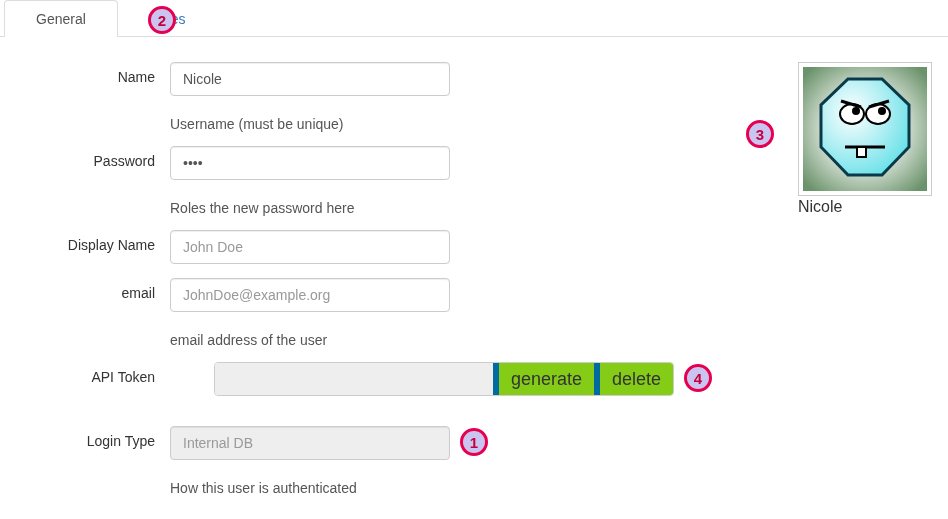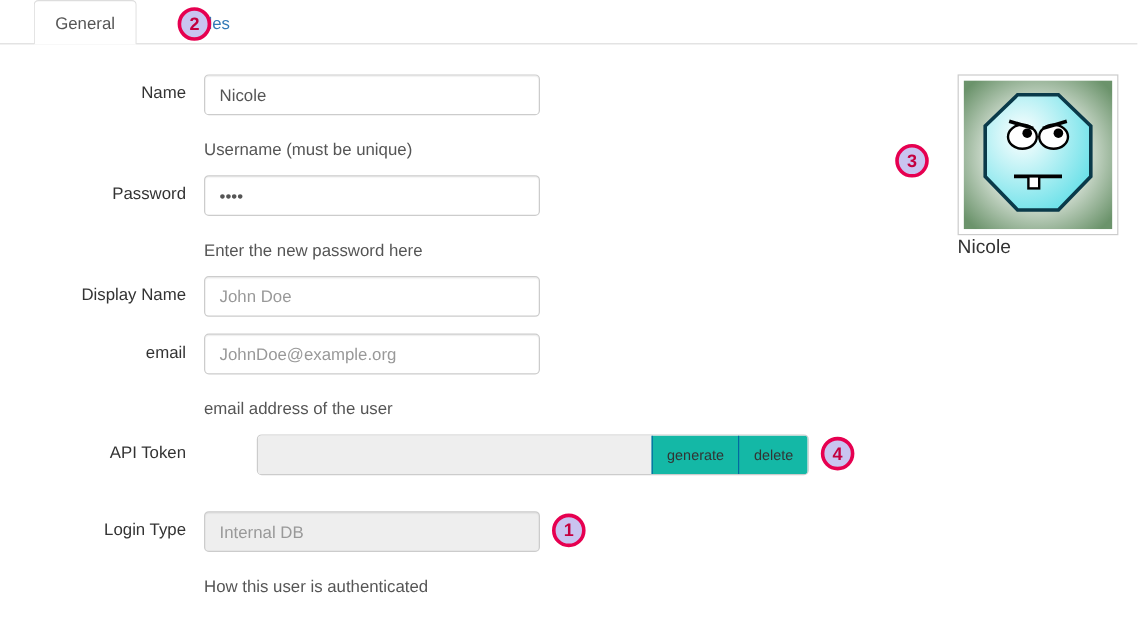--- a/index.html
+++ b/index.html
@@ -11,28 +11,27 @@
     width: 948px;
   }
   .tabs {
     border-bottom: 1px solid #ddd;
     display: flex;
     align-items: flex-end;
     padding-left: 4px;
     position: relative;
   }
   .tab {
-    padding: 10px 17px;
+    padding: 10px 31px;
     cursor: pointer;
     border: 1px solid transparent;
     border-bottom: none;
     margin-bottom: -1px;
     color: #337ab7;
     position: relative;
-    margin-left: 24px;
   }
   .tab.active {
     color: #555;
     background: #fff;
     border-color: #ddd #ddd #fff #ddd;
     border-radius: 4px 4px 0 0;
   }
   .content {
     display: flex;
     padding-top: 25px;
@@ -82,25 +81,25 @@
     overflow: hidden;
   }
   .input-group .token-field {
     flex: 1;
     background: #eee;
     border: none;
     padding: 6px 12px;
   }
   .btn {
     padding: 6px 12px;
-    background: #14b8a6;
+    background: #84cc16;
     border: none;
-    border-left: 1px solid #0369a1;
+    border-left: 6px solid #0369a1;
     cursor: pointer;
-    font-size: 12px;
+    font-size: 18px;
     color: #333;
   }
   .avatar-col {
     width: 180px;
     padding-left: 30px;
     padding-right: 10px;
   }
   .avatar-box {
     width: 134px;
     height: 134px;
@@ -144,21 +143,21 @@
       <div class="field-col">
         <input class="text-input" value="Nicole" style="">
         <div class="help">Username (must be unique)</div>
       </div>
     </div>
 
     <div class="form-row">
       <div class="label-col">Password</div>
       <div class="field-col">
         <input class="text-input" type="text" value="••••" style="">
-        <div class="help">Enter the new password here</div>
+        <div class="help">Roles the new password here</div>
       </div>
     </div>
 
     <div class="form-row">
       <div class="label-col">Display Name</div>
       <div class="field-col">
         <input class="text-input" placeholder="John Doe" style="">
       </div>
     </div>
 

